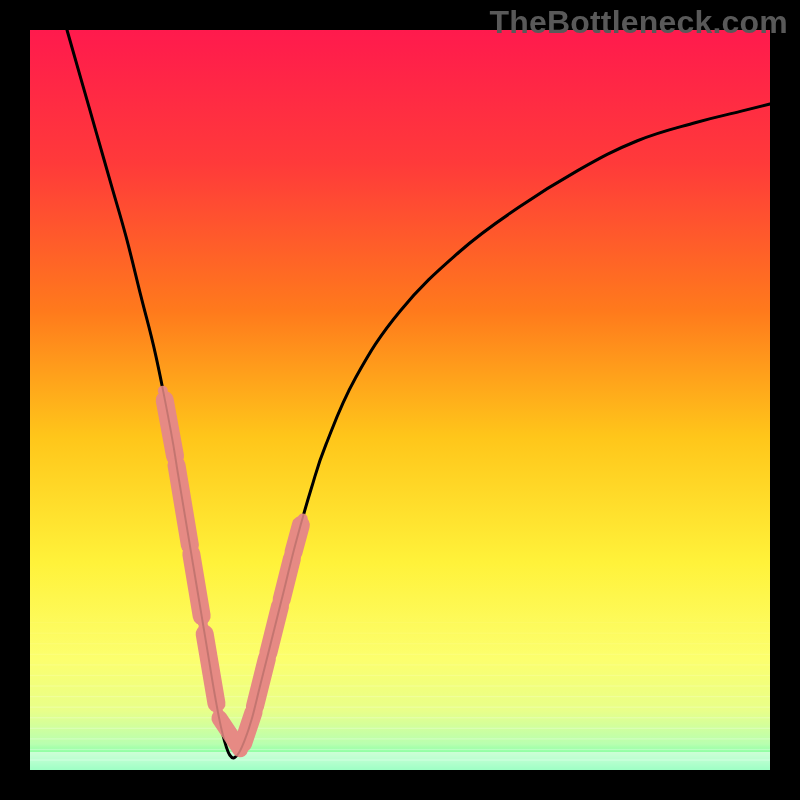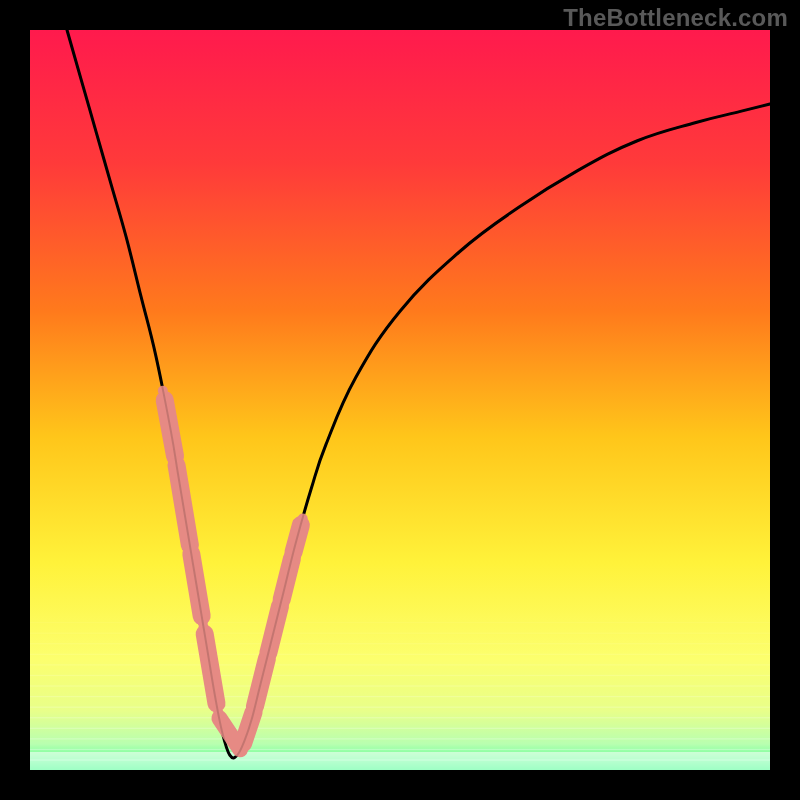--- a/index.html
+++ b/index.html
@@ -14,21 +14,21 @@
     position: relative;
     width: 800px;
     height: 800px;
     background: #000;
   }
   .watermark {
     position: absolute;
     top: 4px;
     right: 12px;
     font-family: Arial, Helvetica, sans-serif;
-    font-size: 24px;
+    font-size: 32px;
     font-weight: 600;
     color: #595959;
     letter-spacing: 0.2px;
     margin-left: 31px;
   }
   svg.plot {
     position: absolute;
     left: 0;
     top: 0;
     width: 800px;

